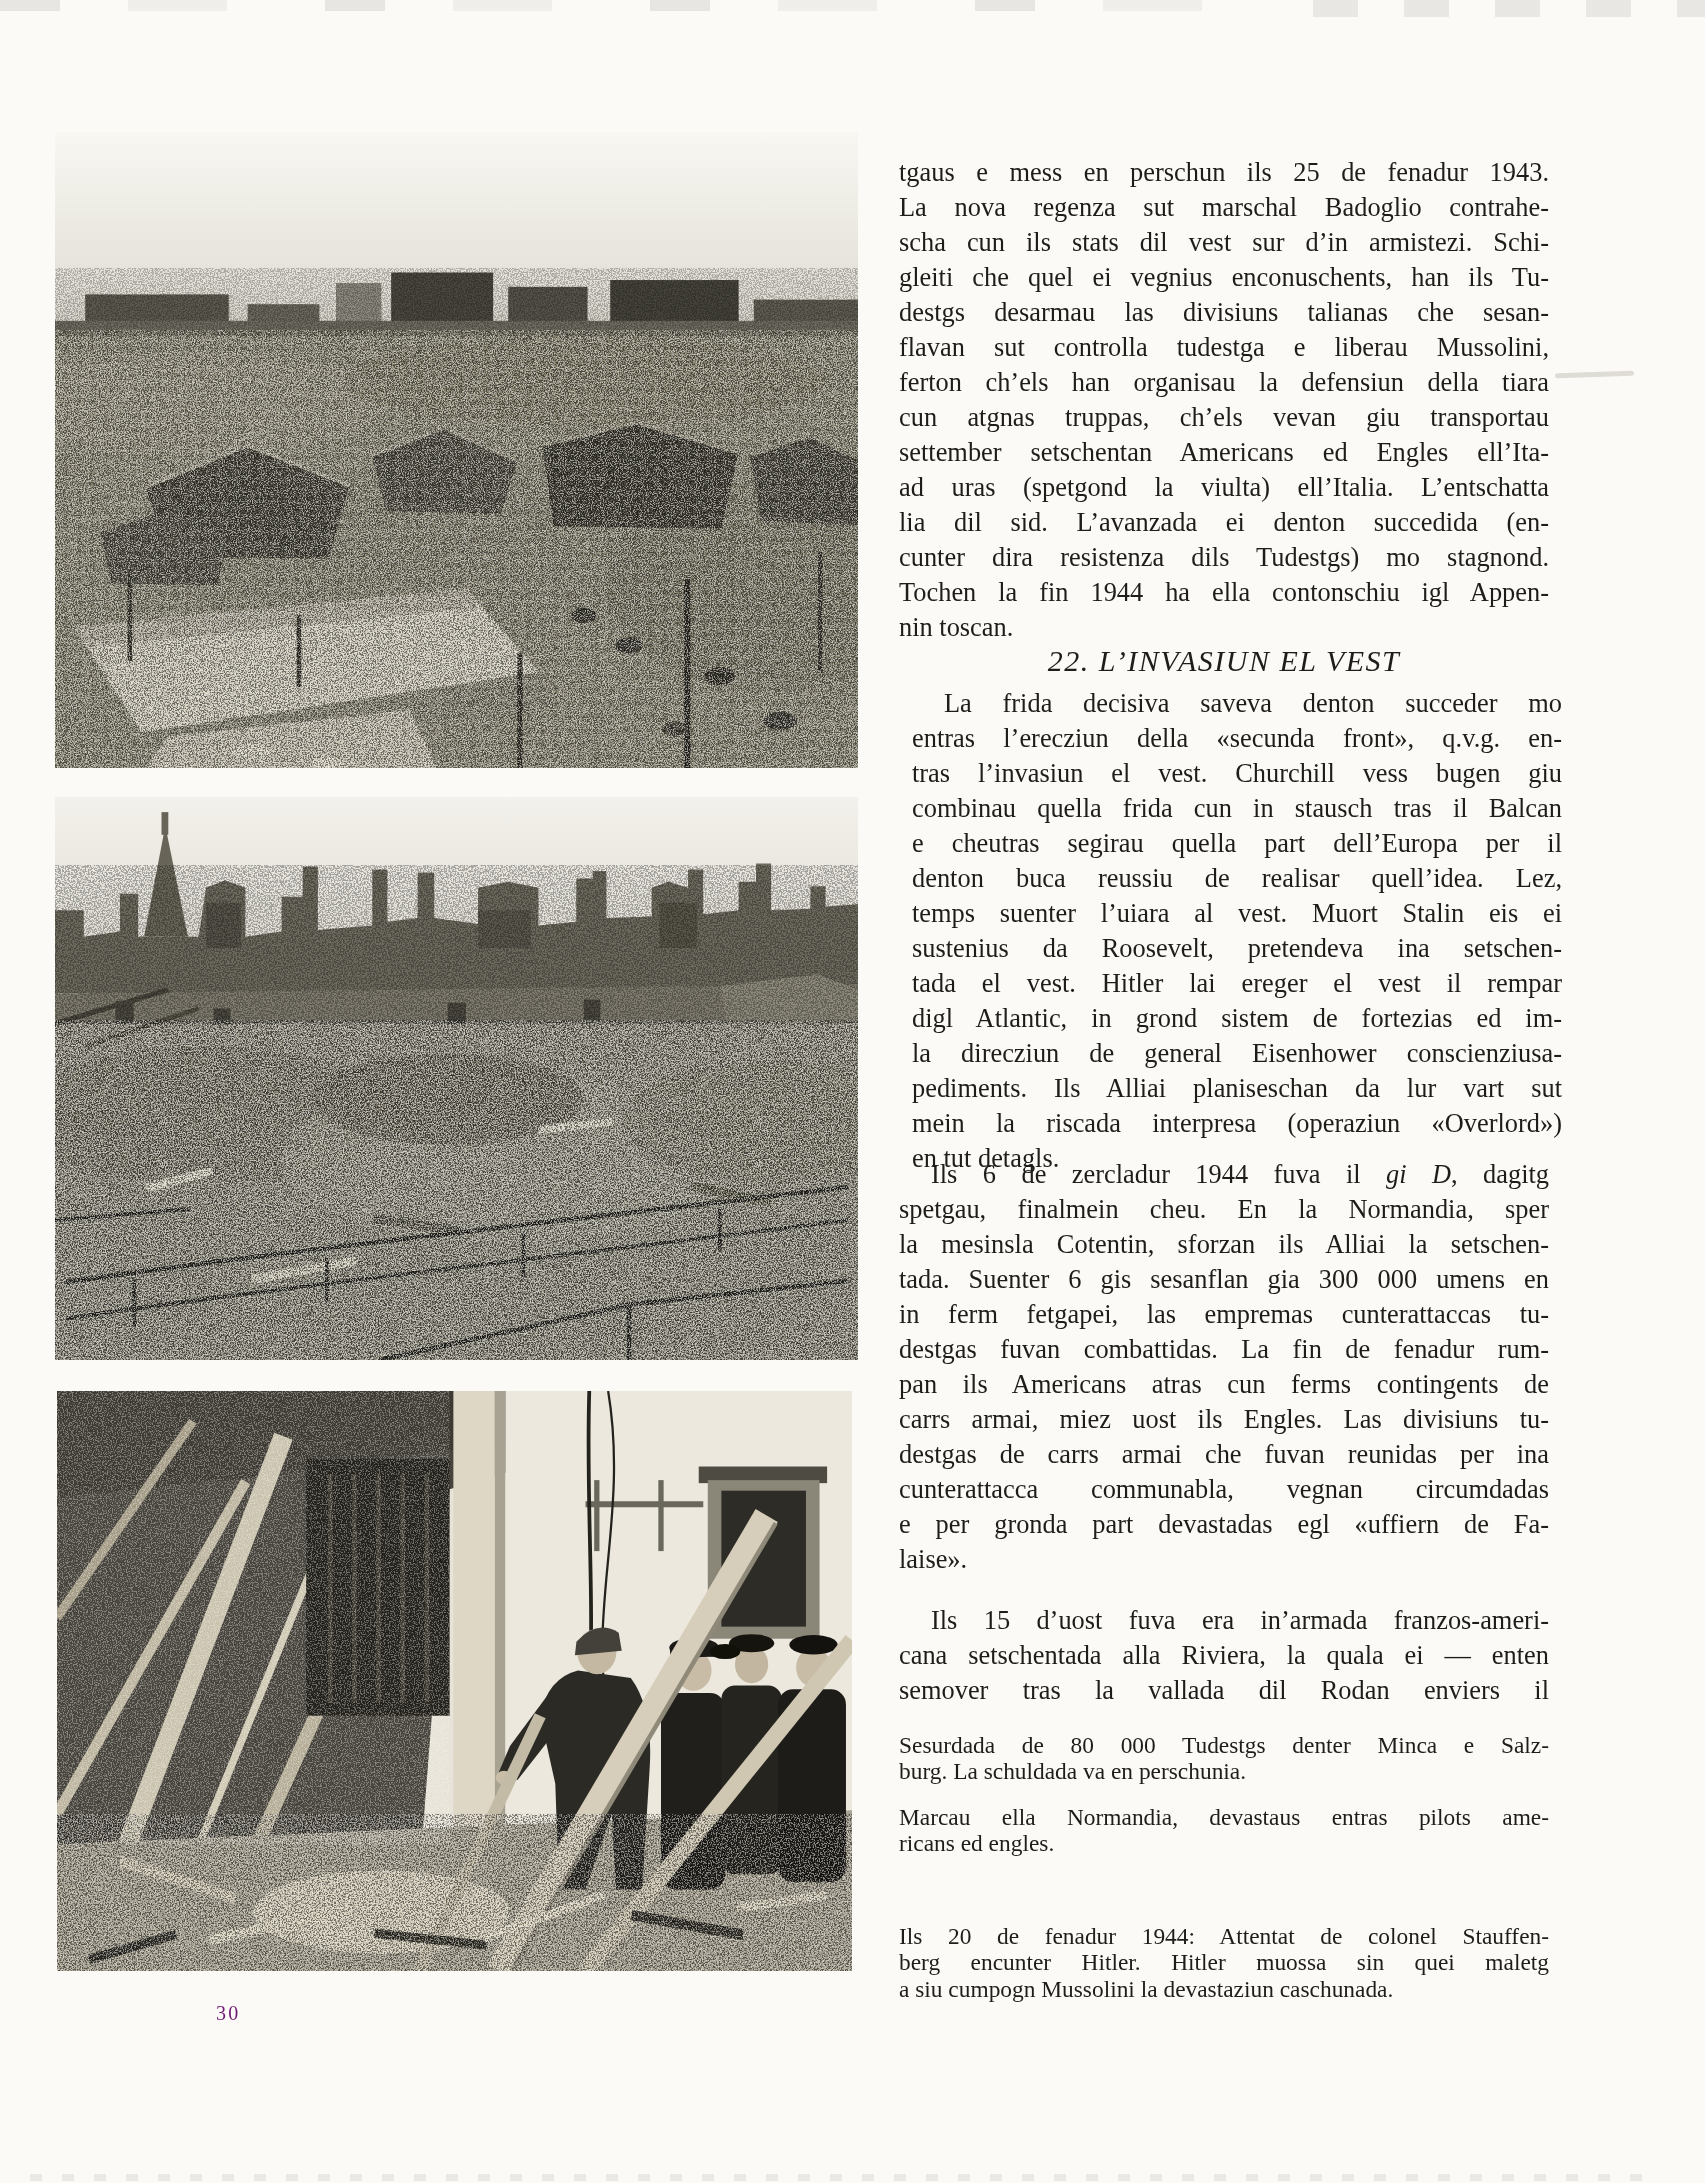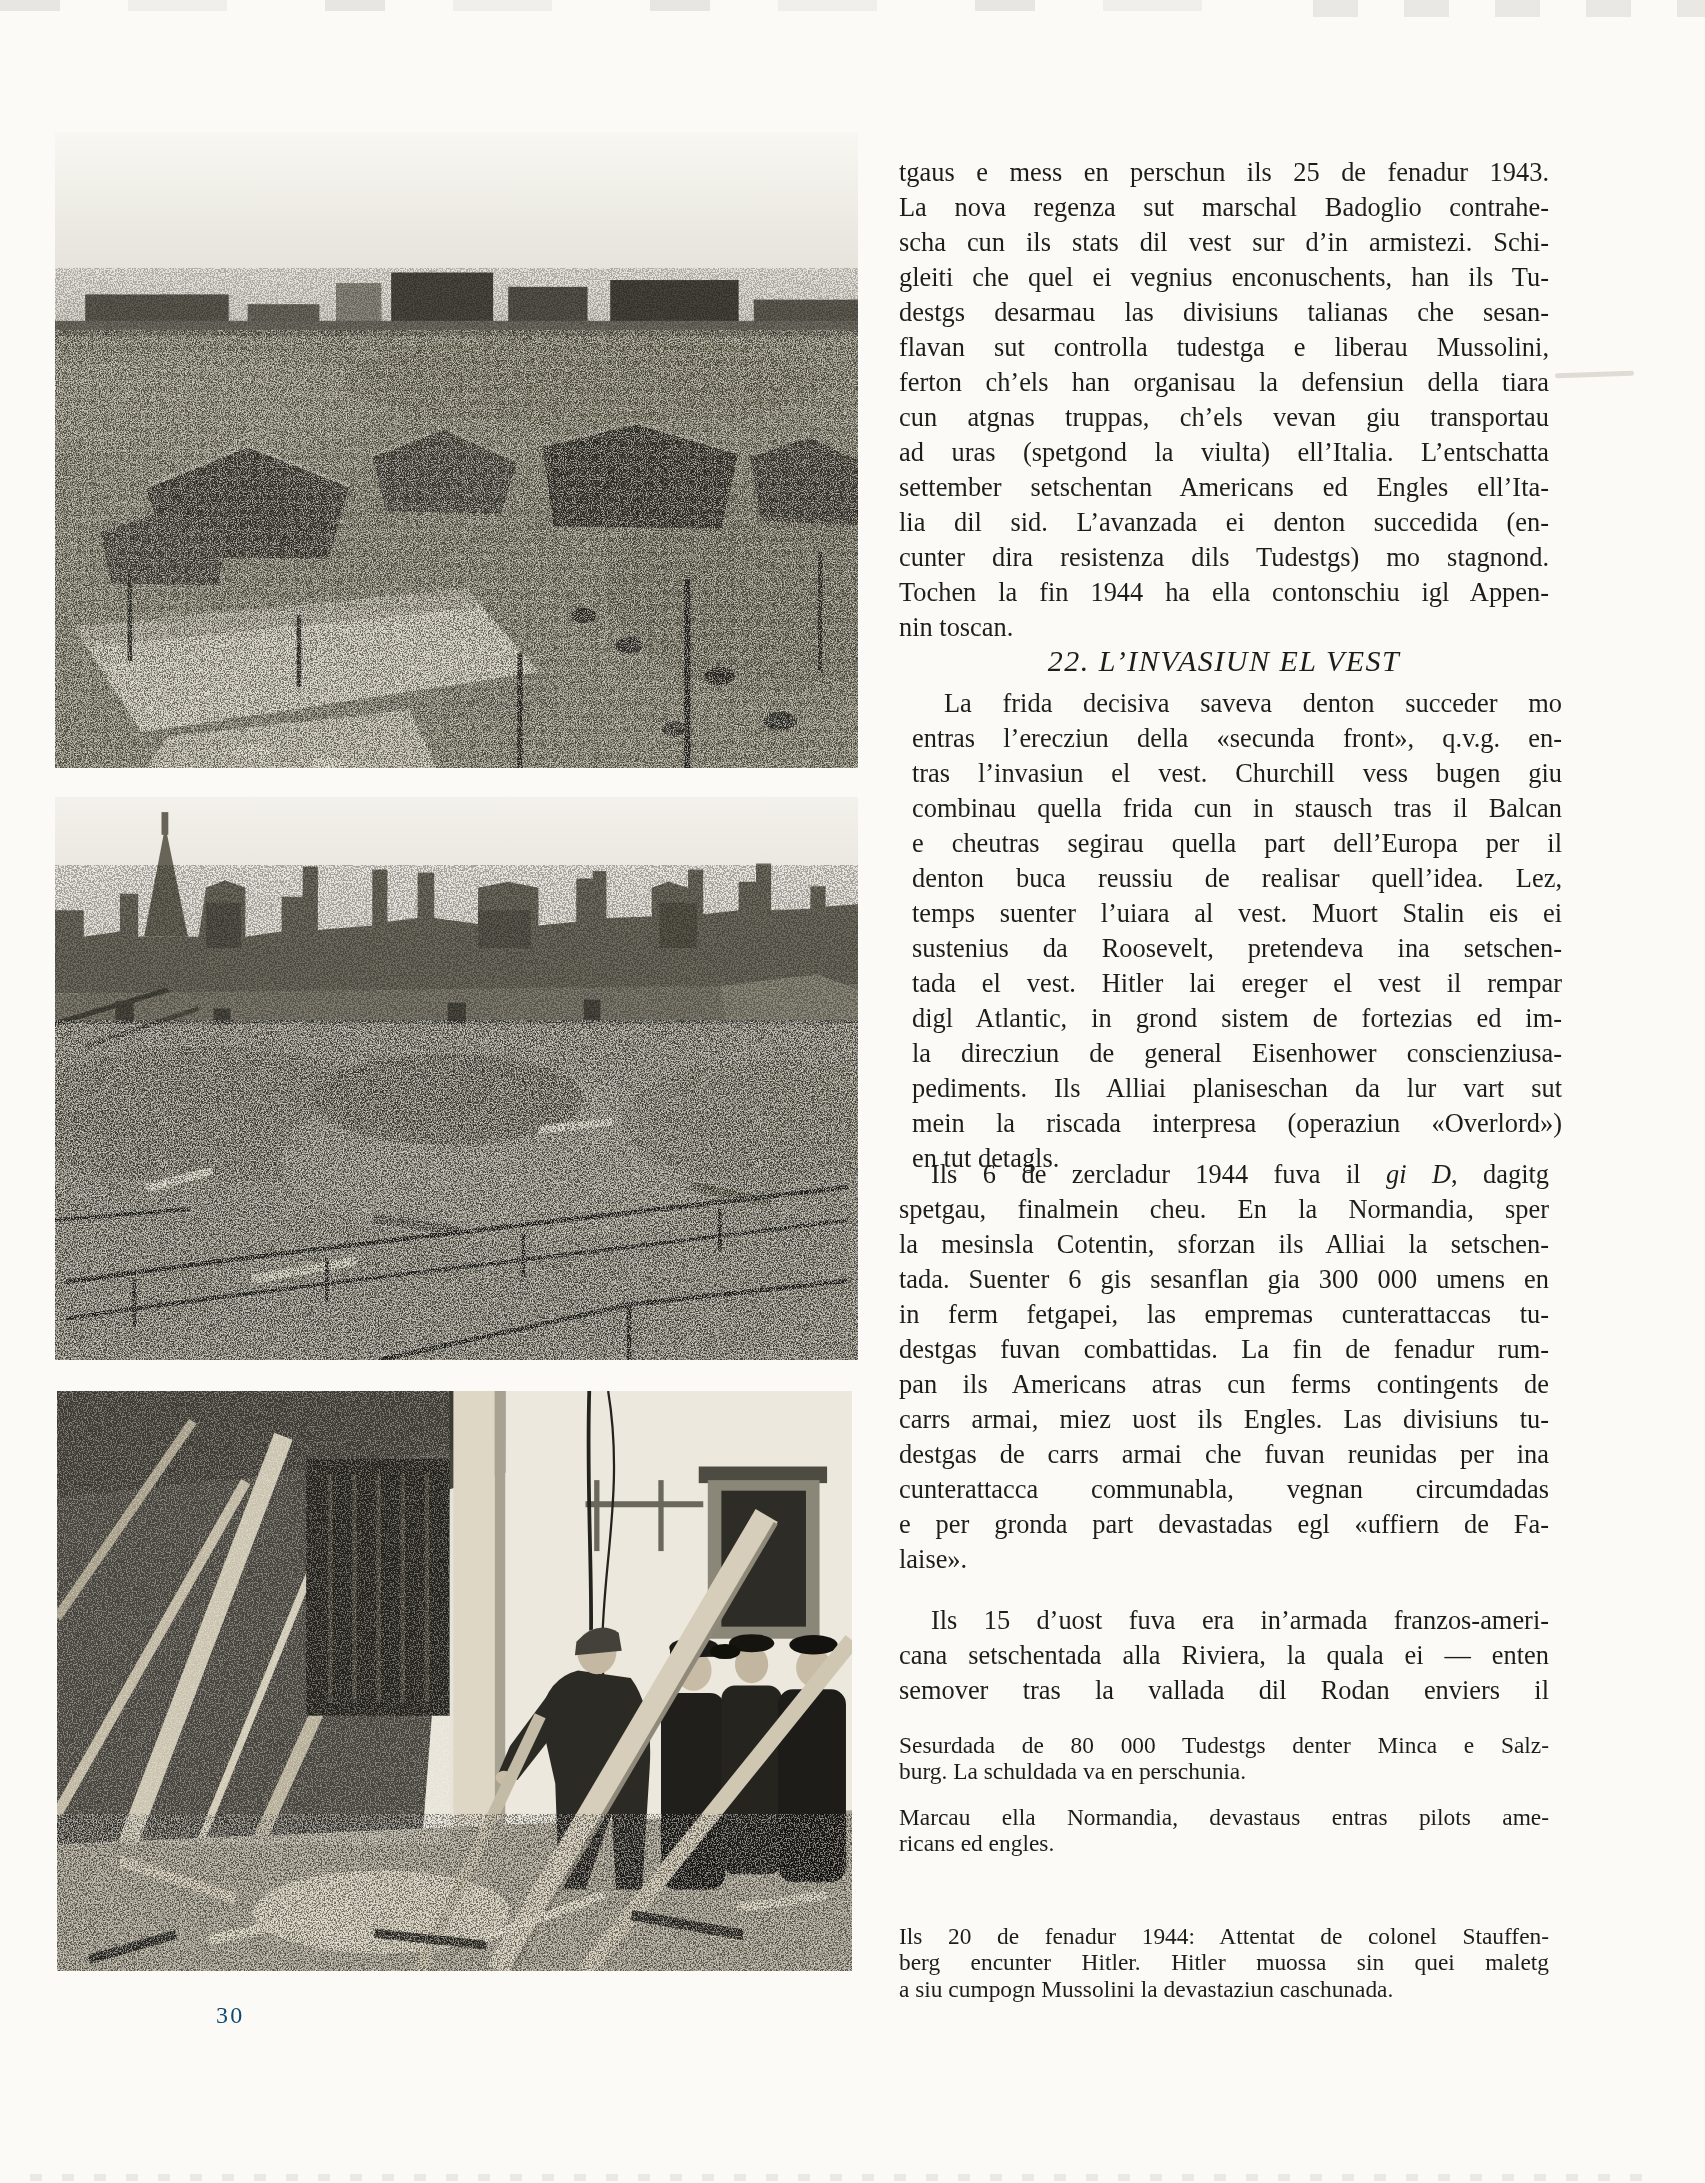--- a/index.html
+++ b/index.html
@@ -18,21 +18,21 @@
   .line.last{text-align-last:left;}
   .justify-last .line.last{text-align-last:justify;}
   .indent-first .line:first-child{text-indent:32px;}
   .heading{
     font-style:italic;font-size:30px;line-height:35px;
     text-align:center;letter-spacing:1.5px;
   }
   .caption{font-size:23.4px;line-height:26.4px;}
   #page-number{
     position:absolute;left:216px;top:2002px;
-    font-size:24px;letter-spacing:2.3px;color:#0c4a6e;
+    font-size:20px;letter-spacing:2.3px;color:#701a75;
   }
   .scan-bar{position:absolute;left:0;}
   #scan-top{
     top:0;height:11.3px;width:1209px;
     background:repeating-linear-gradient(90deg,
       rgba(125,124,118,0.16) 0px 60px,
       rgba(0,0,0,0) 60px 128px,
       rgba(125,124,118,0.09) 128px 227px,
       rgba(0,0,0,0) 227px 325px);
   }
@@ -282,22 +282,22 @@
 
 <div class="text-block body-text" style="top:155px;">
     <div class="line">tgaus e mess en perschun ils 25 de fenadur 1943.</div>
     <div class="line">La nova regenza sut marschal Badoglio contrahe-</div>
     <div class="line">scha cun ils stats dil vest sur d’in armistezi. Schi-</div>
     <div class="line">gleiti che quel ei vegnius enconuschents, han ils Tu-</div>
     <div class="line">destgs desarmau las divisiuns talianas che sesan-</div>
     <div class="line">flavan sut controlla tudestga e liberau Mussolini,</div>
     <div class="line">ferton ch’els han organisau la defensiun della tiara</div>
     <div class="line">cun atgnas truppas, ch’els vevan giu transportau</div>
+    <div class="line">settember setschentan Americans ed Engles ell’Ita-</div>
     <div class="line">ad uras (spetgond la viulta) ell’Italia. L’entschatta</div>
-    <div class="line">settember setschentan Americans ed Engles ell’Ita-</div>
     <div class="line">lia dil sid. L’avanzada ei denton succedida (en-</div>
     <div class="line">cunter dira resistenza dils Tudestgs) mo stagnond.</div>
     <div class="line">Tochen la fin 1944 ha ella contonschiu igl Appen-</div>
     <div class="line last">nin toscan.</div>
   </div>
 
 <div class="text-block heading" style="top:643px;">22. L’INVASIUN EL VEST</div>
 
 <div class="text-block body-text indent-first" style="top:686px;margin-left:13px;">
     <div class="line">La frida decisiva saveva denton succeder mo</div>

